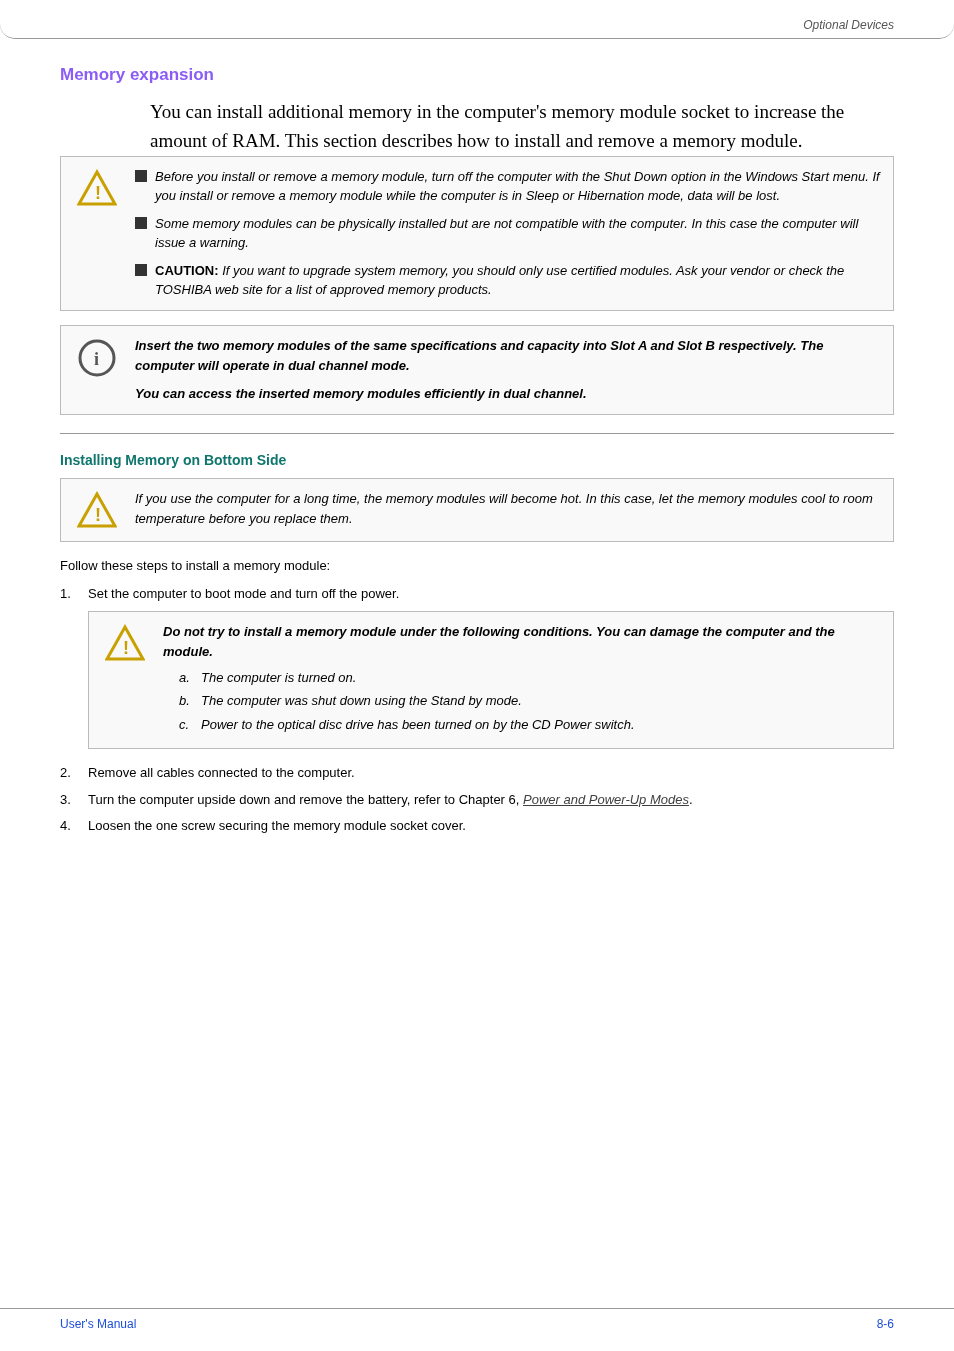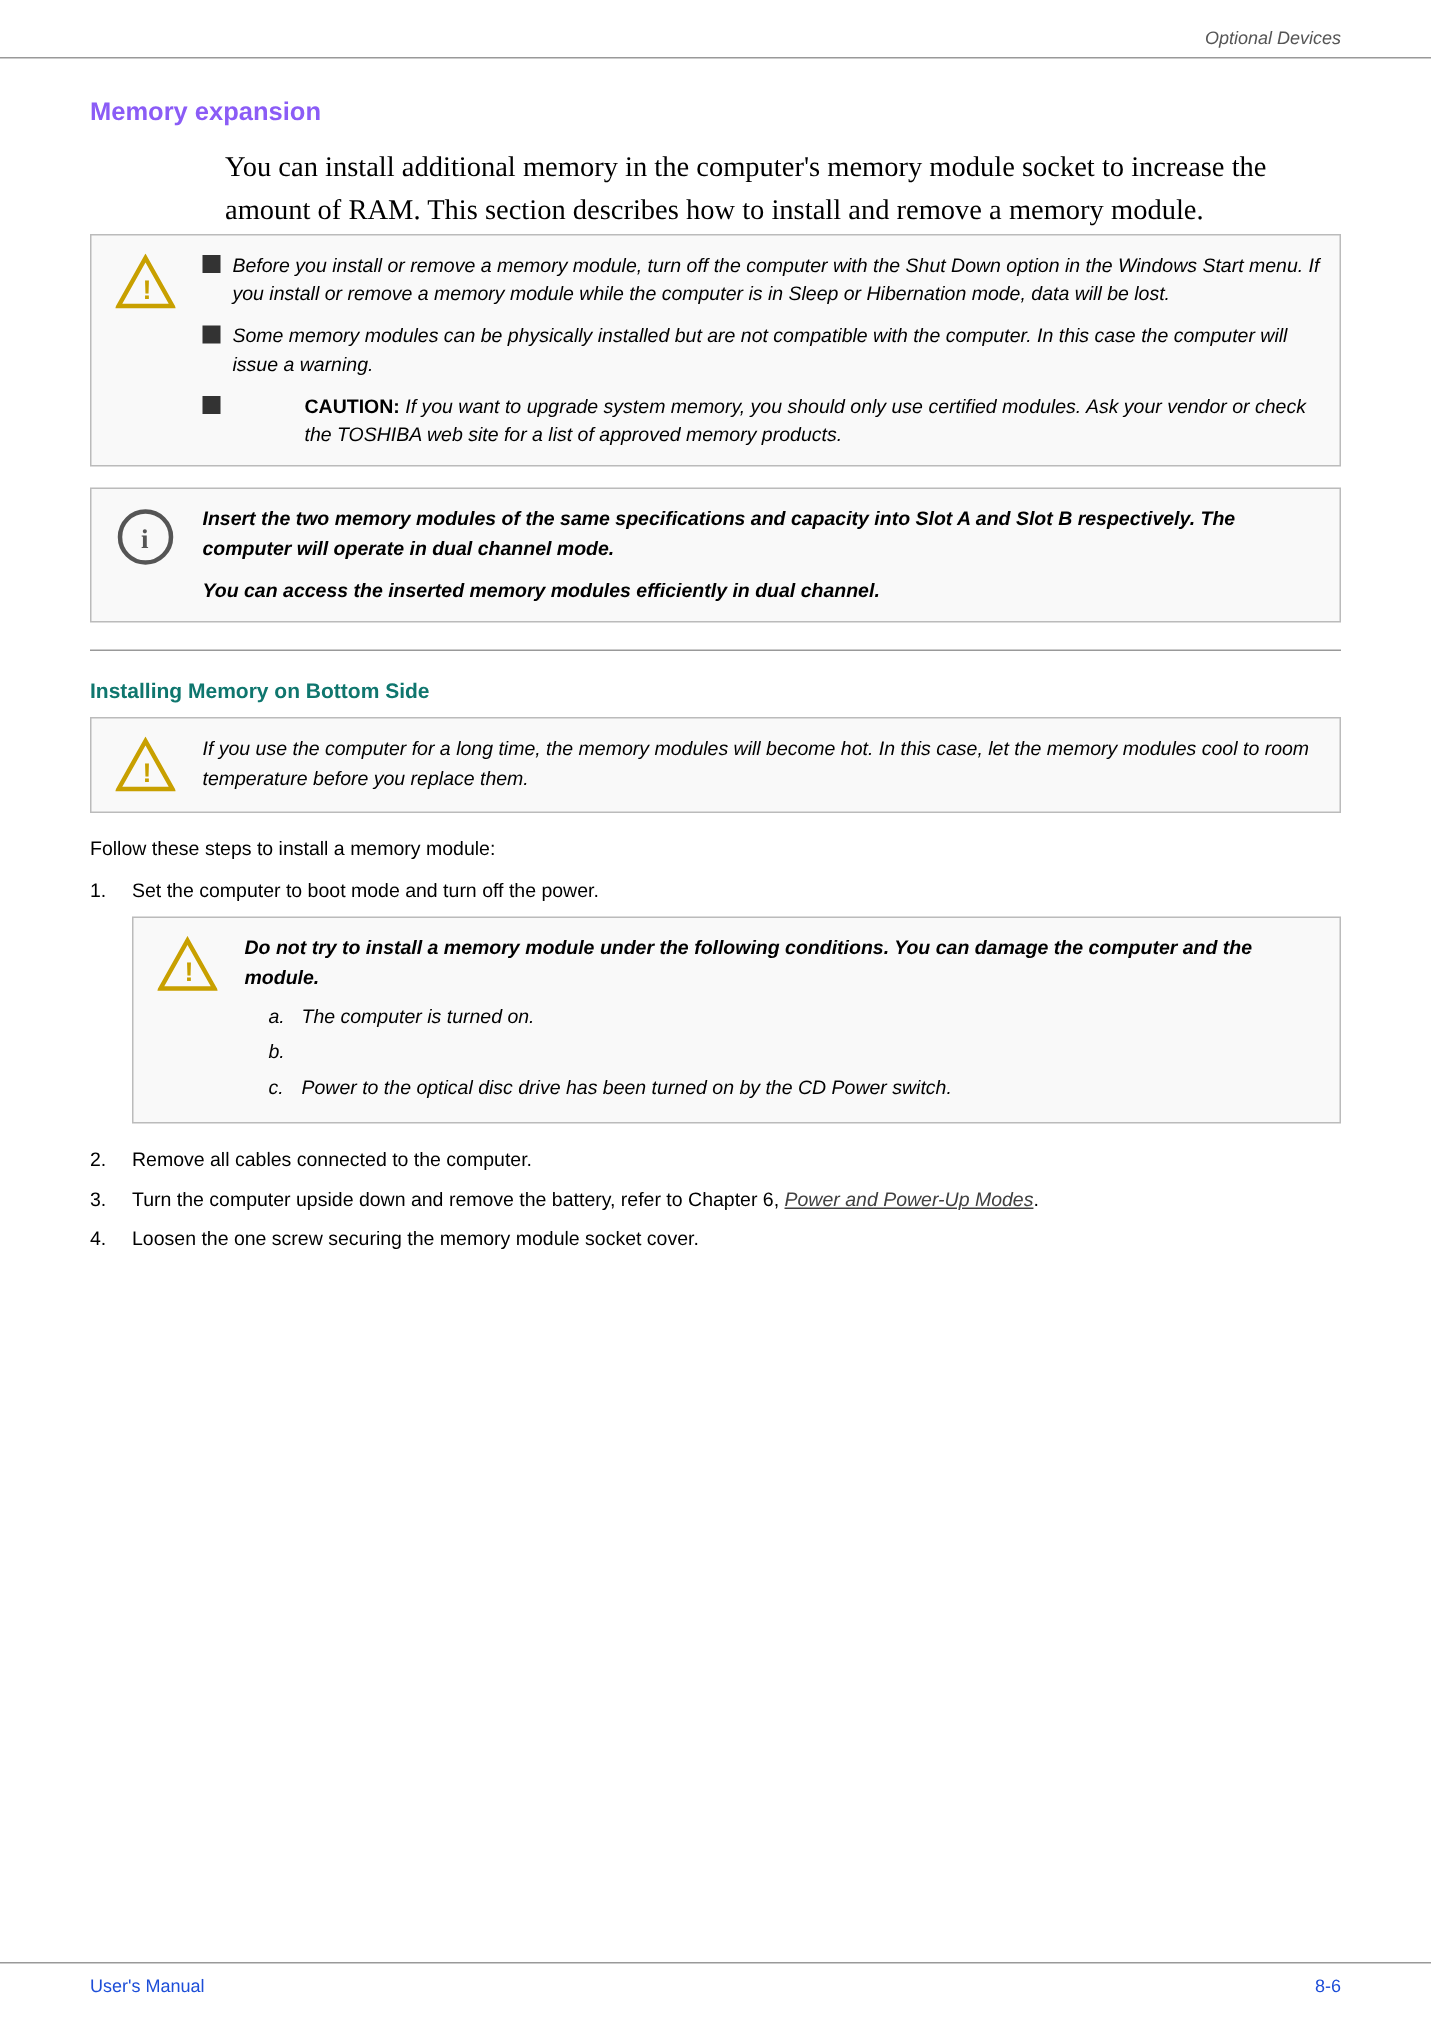--- a/index.html
+++ b/index.html
@@ -18,20 +18,21 @@
       position: relative;
       background: #fff;
     }
     
     .header {
       display: flex;
       justify-content: flex-end;
       padding: 18px 60px 6px 60px;
       border-bottom: 1px solid #999;
       margin-bottom: 0;
+      border-radius: 15px;
     }
     .header-title {
       font-size: 12px;
       color: #555;
       font-style: italic;
     }
     
     .content {
       padding: 18px 60px 20px 60px;
     }
@@ -83,21 +84,20 @@
       font-size: 13px;
       line-height: 1.55;
     }
     .warning-item {
       display: flex;
       align-items: flex-start;
       margin-bottom: 8px;
     }
     .warning-item:last-child {
       margin-bottom: 0;
-      gap: 48px;
     }
     .bullet-square {
       flex-shrink: 0;
       width: 12px;
       height: 12px;
       background: #333;
       margin-top: 3px;
       margin-right: 8px;
     }
     .warning-item-text {
@@ -287,20 +287,21 @@
       </div>
       <div class="warning-content">
         <div style="font-style:italic; margin-bottom:6px;font-weight:bold;">Do not try to install a memory module under the following conditions. You can damage the computer and the module.</div>
         <div class="step-sublist">
           <div class="step-subitem">
             <span class="step-sublabel">a.</span>
             <span>The computer is turned on.</span>
           </div>
           <div class="step-subitem">
             <span class="step-sublabel">b.</span>
+            <span>The computer was shut down using the Stand by mode.</span>
           </div>
           <div class="step-subitem">
             <span class="step-sublabel">c.</span>
             <span>Power to the optical disc drive has been turned on by the CD Power switch.</span>
           </div>
         </div>
       </div>
     </div>
 
     <div class="step-item">

